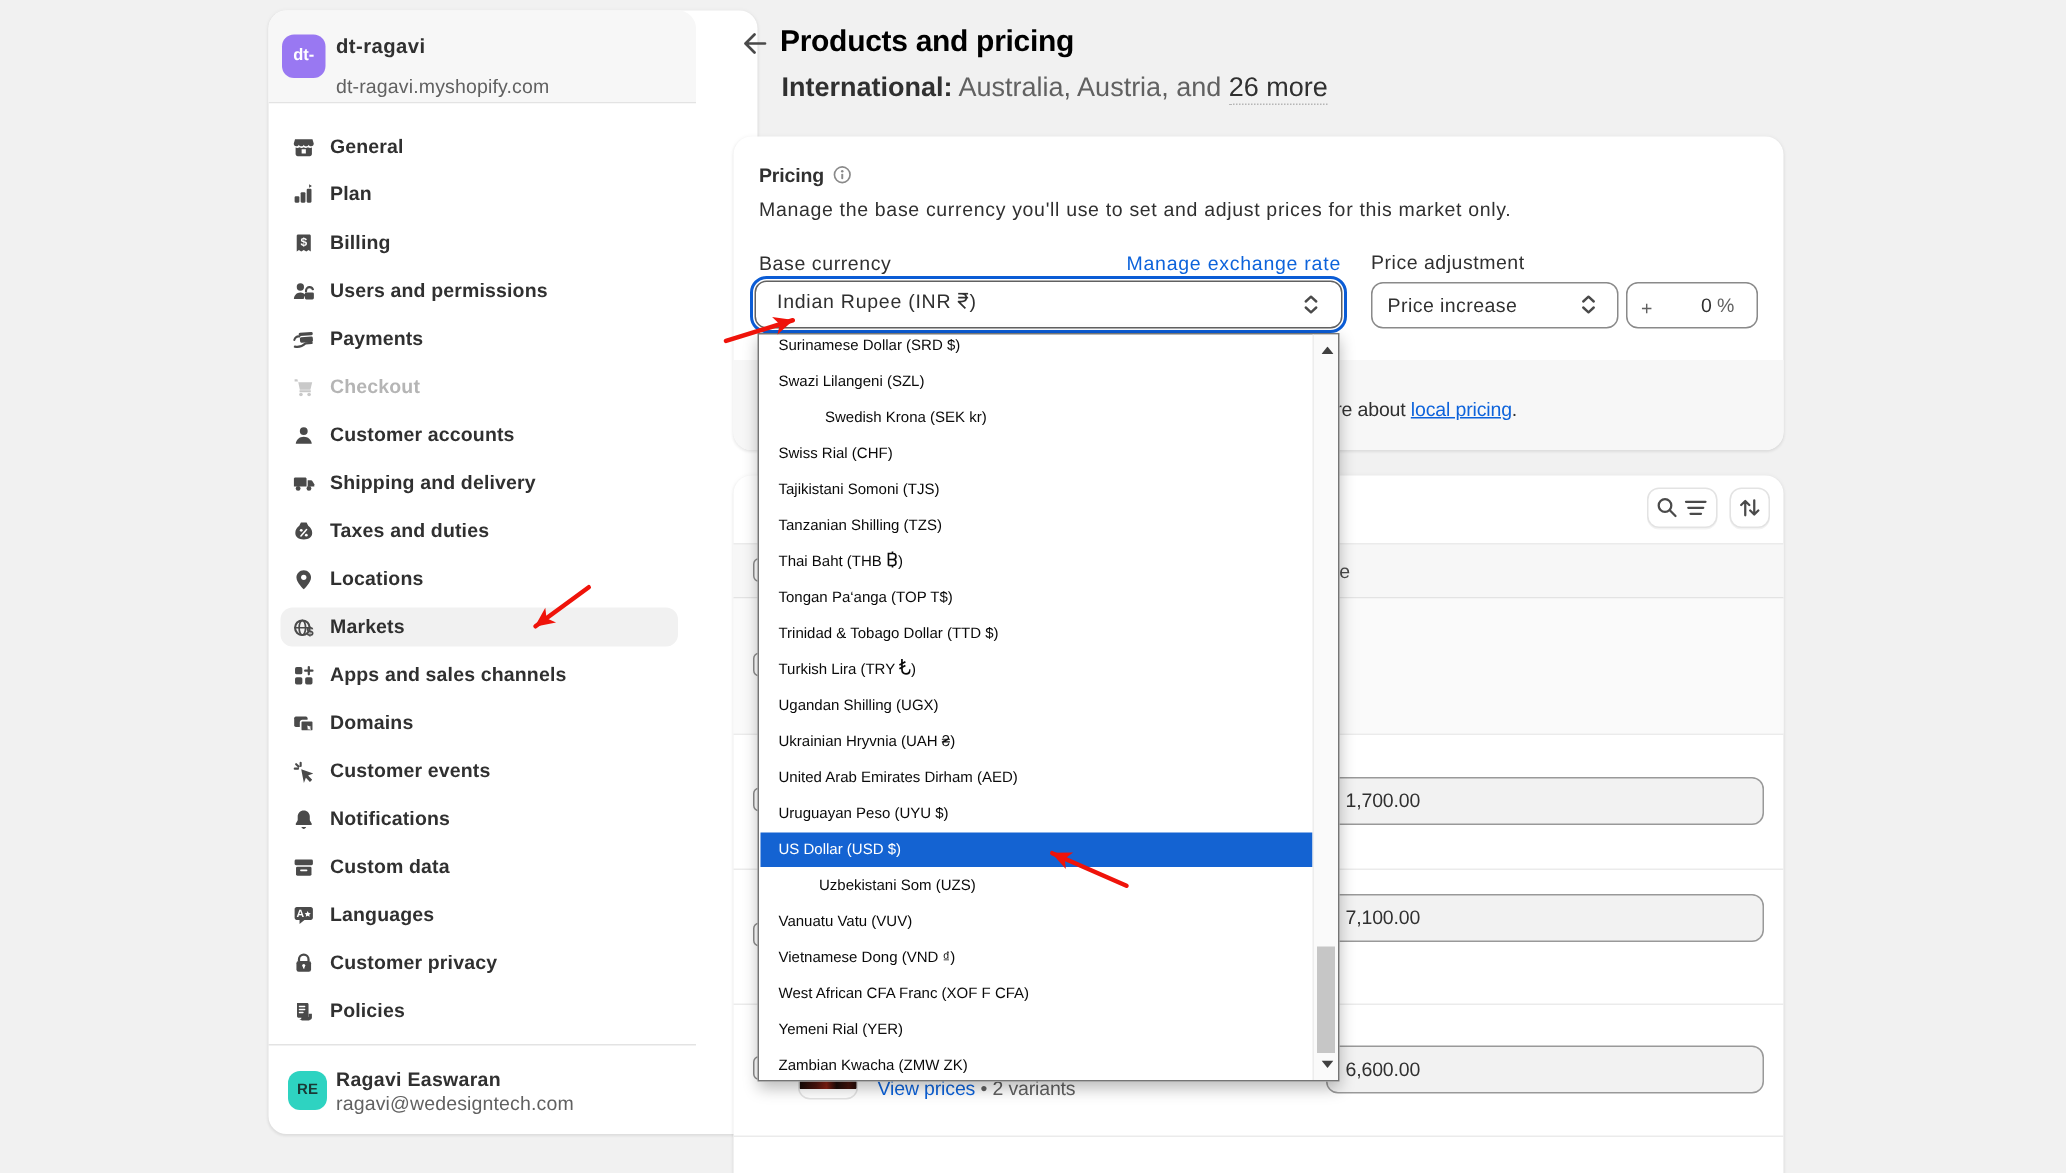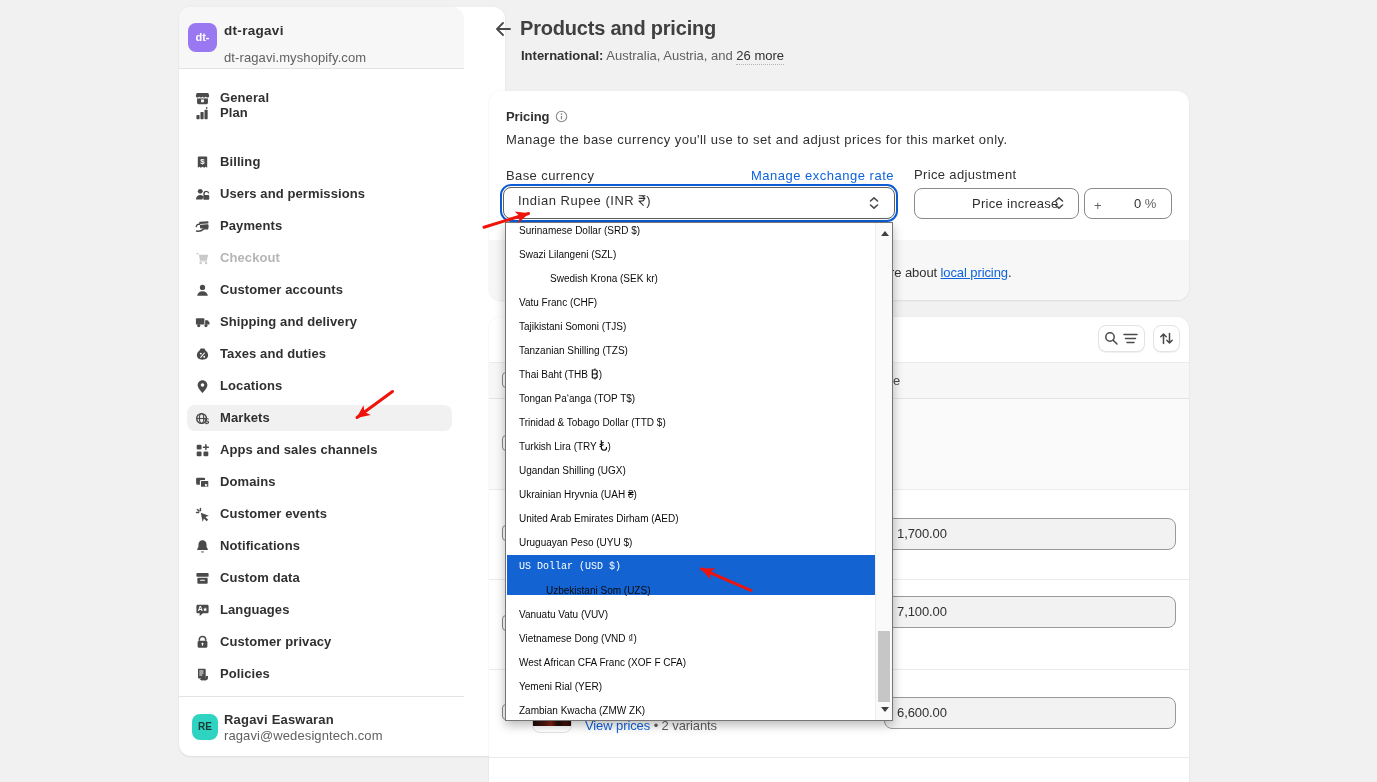--- a/index.html
+++ b/index.html
@@ -44,21 +44,21 @@
     <div id="menu">
         <div class="mitem" style="top:75px;">
           <span class="ic">
             <svg class="fic" width="15" height="15" viewBox="0 0 16 16">
               <path d="M1.8 2h12.4l.9 3c.1 1.1-.7 2-1.8 2-.8 0-1.5-.5-1.8-1.2C11.2 6.5 10.5 7 9.7 7 8.9 7 8.3 6.5 8 5.8 7.7 6.5 7.1 7 6.3 7 5.5 7 4.8 6.5 4.5 5.8 4.2 6.5 3.5 7 2.7 7 1.6 7 .8 6.1.9 5l.9-3z" fill="#4a4a4a"></path>
               <path d="M2.2 7.8v4.7c0 .8.7 1.5 1.5 1.5h8.6c.8 0 1.5-.7 1.5-1.5V7.8c-.9.5-2 .4-2.8-.2-.9.7-2.2.7-3 0-.9.7-2.2.7-3 0-.8.6-1.9.7-2.8.2z M6.5 9h3v3h-3z" fill="#4a4a4a" fill-rule="evenodd"></path>
             </svg>
           </span>
           <span class="lb" style="">General</span>
         </div>
-        <div class="mitem" style="top:90px;padding-left:32px;">
+        <div class="mitem" style="top:106px;padding-left:32px;">
           <span class="ic">
             <svg class="fic" width="15" height="15" viewBox="0 0 16 16">
               <rect x="1.5" y="9.5" width="3.4" height="4.5" rx="0.8" fill="#4a4a4a"></rect>
               <rect x="5.8" y="6.5" width="3.4" height="7.5" rx="0.8" fill="#4a4a4a"></rect>
               <rect x="10.1" y="4" width="3.4" height="10" rx="0.8" fill="#4a4a4a"></rect>
               <path d="M11.8 0.8l2 1.3-2 1.3z" fill="#4a4a4a"></path>
             </svg>
           </span>
           <span class="lb" style="">Plan</span>
         </div>
@@ -240,22 +240,22 @@
       </div>
     <div class="abs" style="left:0; top:689px; width:285px; height:1px; background:#e3e3e3;"></div>
     <div class="avatar" style="left:13px; top:707px; width:26px; height:26px; background:#2ed3c1; color:#1a3a36; font-size:10px; line-height:26px;">RE</div>
     <div class="abs t13 b" style="left:45px; top:705px; letter-spacing:0.2px;">Ragavi Easwaran</div>
     <div class="abs t13 gray" style="left:45px; top:721px; letter-spacing:0.1px;">ragavi@wedesigntech.com</div>
   </div>
 
   <svg class="abs" style="left:494px; top:21px;" width="18" height="16" viewBox="0 0 18 16">
     <path d="M9 2 L3 8 L9 14 M3.5 8 H16" stroke="#4a4a4a" stroke-width="1.8" fill="none" stroke-linecap="round" stroke-linejoin="round"></path>
   </svg>
-  <div class="abs" style="left:520px; top:17px; font-size:20px; font-weight:700; color:#404040; letter-spacing:-0.2px;">Products and pricing</div>
-  <div class="abs" style="left:521px; top:48px; font-size:13px;"><span style="font-weight:700; color:#303030;">International:</span> <span style="color:#616161;">Australia, Austria, and</span> <span style="color:#303030; border-bottom:1.5px dotted #b5b5b5; padding-bottom:1px;">26 more</span></div>
+  <div class="abs" style="left:520px; top:17px; font-size:20px; font-weight:700; color:#000000; letter-spacing:-0.2px;">Products and pricing</div>
+  <div class="abs" style="left:521px; top:48px; font-size:18px;"><span style="font-weight:700; color:#303030;">International:</span> <span style="color:#616161;">Australia, Austria, and</span> <span style="color:#303030; border-bottom:1.5px dotted #b5b5b5; padding-bottom:1px;">26 more</span></div>
 
   <div class="card" style="left:489px; top:91px; width:700px; height:209px;"></div>
   <div class="abs t13 b" style="left:506px; top:109px;">Pricing</div>
   <svg class="abs" style="left:555px; top:110px;" width="13" height="13" viewBox="0 0 14 14">
     <circle cx="7" cy="7" r="5.6" fill="none" stroke="#8a8a8a" stroke-width="1.2"></circle>
     <circle cx="7" cy="4.4" r="0.9" fill="#8a8a8a"></circle>
     <rect x="6.3" y="6.2" width="1.4" height="4" rx="0.7" fill="#8a8a8a"></rect>
   </svg>
   <div class="abs t13" style="left:506px; top:132px; color:#303030; letter-spacing:0.45px;">Manage the base currency you'll use to set and adjust prices for this market only.</div>
   <div class="abs t13" style="left:506px; top:168px; letter-spacing:0.4px;">Base currency</div>
@@ -264,21 +264,21 @@
 
   <div class="ctl" style="left:503px; top:187px; width:392px; height:32px; border-color:#616161; outline:2px solid #0b5cd5; outline-offset:1px;"></div>
   <div class="abs t13" style="left:518px; top:193px; letter-spacing:0.5px;">Indian Rupee (INR <span id="inr-sym"><svg width="8" height="11" viewBox="0 0 8 11" style="vertical-align:-1px">
           <path d="M0.8 0.7 H7.4 M0.8 3.4 H7.4 M2.8 0.7 c2.2 0 3.4 1 3.4 2.7 0 1.7-1.2 2.7-3.4 2.7 H1 L5.6 10.6" stroke="#303030" stroke-width="1.15" fill="none" stroke-linejoin="round"></path>
         </svg></span>)</div>
   <svg class="abs" style="left:867px; top:195px;" width="14" height="16" viewBox="0 0 14 16">
     <path d="M3.5 6 L7 2.8 L10.5 6 M3.5 10 L7 13.2 L10.5 10" stroke="#4a4a4a" stroke-width="1.6" fill="none" stroke-linecap="round" stroke-linejoin="round"></path>
   </svg>
 
   <div class="ctl" style="left:914px; top:188px; width:165px; height:31px;"></div>
-  <div class="abs t13" style="left:972px; top:196px; letter-spacing:0.3px;">Price increase</div>
+  <div class="abs t13" style="left:925px; top:196px; letter-spacing:0.3px;">Price increase</div>
   <svg class="abs" style="left:1052px; top:195px;" width="14" height="16" viewBox="0 0 14 16">
     <path d="M3.5 6 L7 2.8 L10.5 6 M3.5 10 L7 13.2 L10.5 10" stroke="#4a4a4a" stroke-width="1.6" fill="none" stroke-linecap="round" stroke-linejoin="round"></path>
   </svg>
 
   <div class="ctl" style="left:1084px; top:188px; width:88px; height:31px;"></div>
   <div class="abs t13 gray" style="left:1094px; top:197.5px;">+</div>
   <div class="abs t13" style="left:1134px; top:196px;">0 <span class="gray">%</span></div>
 
   <div class="abs" style="left:489px; top:240px; width:700px; height:60px; background:#f7f7f7; border-radius:0 0 12px 12px;"></div>
   <div class="abs t13" style="left:836px; top:265px;">Learn more about <span class="link" style="text-decoration:underline;">local pricing</span>.</div>
@@ -316,36 +316,36 @@
 
   <div class="abs" style="left:532px; top:692px; width:40px; height:41px; border-radius:8px; background:#fff; border:1px solid #e3e3e3; overflow:hidden;">
     <div style="position:absolute; left:0; top:26px; width:40px; height:7px; background:linear-gradient(90deg, #170a07, #51150e 28%, #8a2114 45%, #1c0c09 62%, #47130c 82%, #170a07);"></div>
   </div>
   <div class="abs t13" style="left:585px; top:718px;"><span class="link">View prices</span> <span class="gray">• 2 variants</span></div>
 
   <div id="dd">
       <div class="dditem" style="top:-4px;">Surinamese Dollar (SRD $)</div>
       <div class="dditem" style="top:20px;">Swazi Lilangeni (SZL)</div>
       <div class="dditem" style="top:44px;padding-left:43px;">Swedish Krona (SEK kr)</div>
-      <div class="dditem" style="top:68px;">Vatu Franc (CHF)</div>
+      <div class="dditem" style="top:68px;">Swiss Rial (CHF)</div>
       <div class="dditem" style="top:92px;">Tajikistani Somoni (TJS)</div>
       <div class="dditem" style="top:116px;">Tanzanian Shilling (TZS)</div>
       <div class="dditem" style="top:140px;">Thai Baht (THB <svg width="8" height="12" viewBox="0 0 8 12" style="vertical-align:-1.5px">
           <path d="M1.3 10 V2 H4.3 a2 2 0 0 1 0 4 H1.3 M4.3 6 a2 2 0 0 1 0 4 H1.3 M4 0.6 V2 M4 10 V11.4" stroke="#0a0a0a" stroke-width="1.1" fill="none"></path>
         </svg>)</div>
       <div class="dditem" style="top:164px;">Tongan Pa‘anga (TOP T$)</div>
       <div class="dditem" style="top:188px;">Trinidad &amp; Tobago Dollar (TTD $)</div>
       <div class="dditem" style="top:212px;">Turkish Lira (TRY <svg width="8" height="11" viewBox="0 0 8 11" style="vertical-align:-1px">
           <path d="M2.3 0.3 V7.2 c0 2 1.2 3 2.7 3 1.6 0 2.7-1.2 2.7-3.1 M0.6 4.4 L4.6 2.2 M0.6 6.8 L4.6 4.6" stroke="#0a0a0a" stroke-width="1.15" fill="none"></path>
         </svg>)</div>
       <div class="dditem" style="top:236px;">Ugandan Shilling (UGX)</div>
       <div class="dditem" style="top:260px;">Ukrainian Hryvnia (UAH ₴)</div>
       <div class="dditem" style="top:284px;">United Arab Emirates Dirham (AED)</div>
       <div class="dditem" style="top:308px;">Uruguayan Peso (UYU $)</div>
-      <div class="dditem" style="top:332px;background:#1463d2;color:#fff;height:40px;font-family:Liberation Mono, monospace;">US Dollar (USD $)</div>
+      <div class="dditem" style="top:332px;background:#1463d2;color:#fff;height:23px;">US Dollar (USD $)</div>
       <div class="dditem" style="top:356px;padding-left:39px;">Uzbekistani Som (UZS)</div>
       <div class="dditem" style="top:380px;">Vanuatu Vatu (VUV)</div>
       <div class="dditem" style="top:404px;">Vietnamese Dong (VND ₫)</div>
       <div class="dditem" style="top:428px;">West African CFA Franc (XOF F CFA)</div>
       <div class="dditem" style="top:452px;">Yemeni Rial (YER)</div>
       <div class="dditem" style="top:476px;">Zambian Kwacha (ZMW ZK)</div>
       <div id="ddsb">
   <svg style="position:absolute;left:4.5px;top:8px;" width="8" height="5" viewBox="0 0 8 5">
           <path d="M4 0 L8 5 H0 z" fill="#404040"></path>
         </svg>

